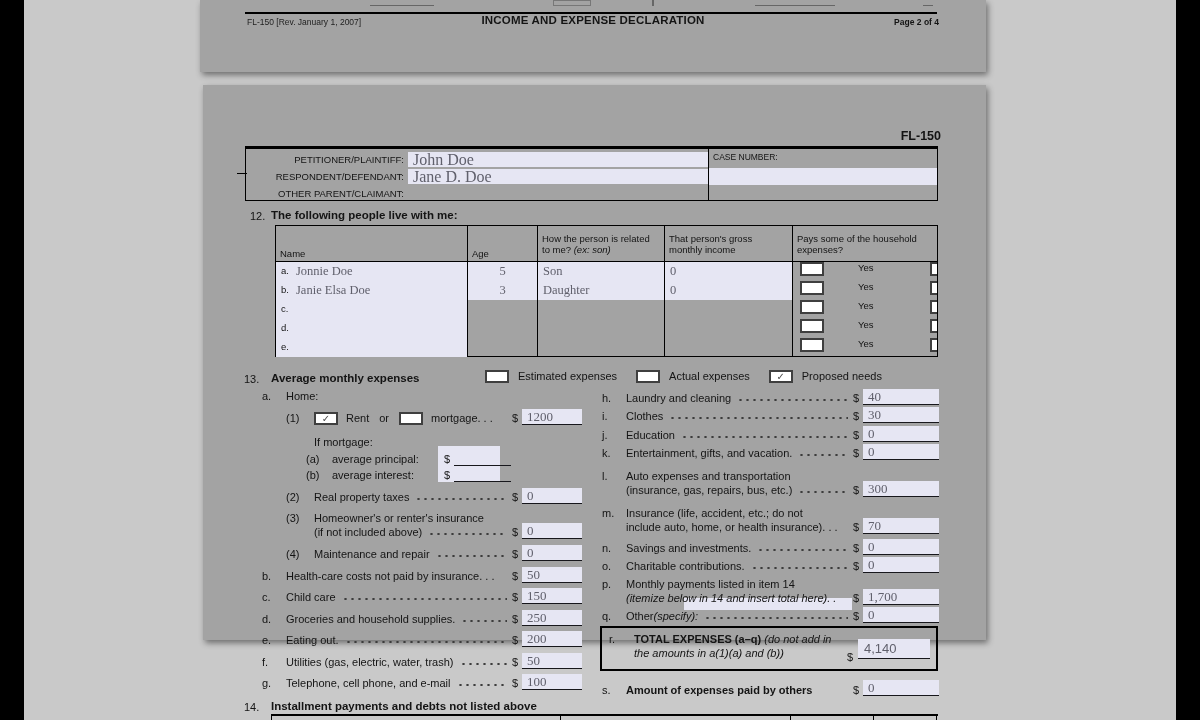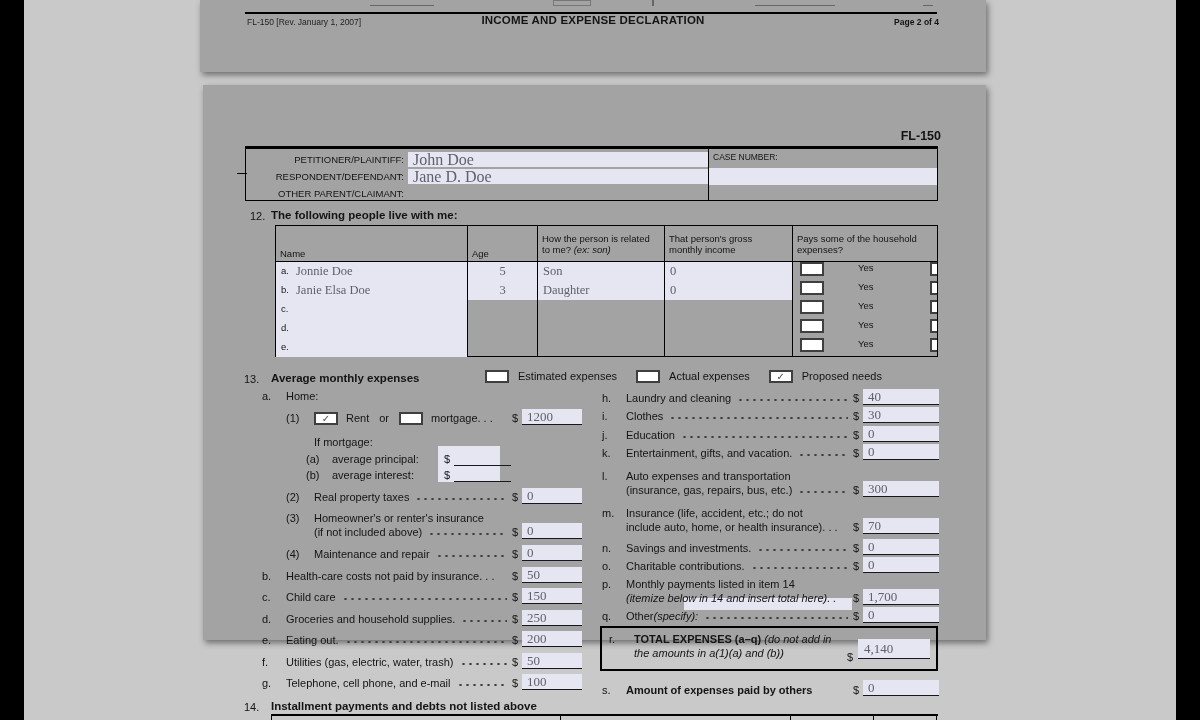--- a/index.html
+++ b/index.html
@@ -69,21 +69,21 @@
   .ufld{flex:none;width:57px;border-bottom:1.5px solid #17171c;height:12px;}
   .mortlav{position:absolute;left:176px;top:58px;width:62px;height:36px;background:#e6e6f3;}
   .speclav{position:absolute;left:82px;top:208px;width:168px;height:12px;background:#e6e6f3;}
   .rentcb{margin:0 0 0 0;}.mr10{margin-right:10px;}.ml8{margin-left:8px;}
   .totalbox{position:absolute;left:397px;top:541px;width:338px;height:45px;border:2px solid #000;font-size:11px;}
   .tb-letter{position:absolute;left:7px;top:5px;}
   .tb-l1{position:absolute;left:32px;top:5px;white-space:nowrap;}
   .tb-l2{position:absolute;left:32px;top:19px;font-style:italic;white-space:nowrap;}
   .tb-dol{position:absolute;left:245px;top:23px;}
   .tb-fld{position:absolute;left:256px;top:11px;width:72px;height:20px;background:#e6e6f3;border-bottom:1.5px solid #17171c;}
-  .tb-fld .v{font-family:Liberation Serif, serif;font-size:13px;color:#60606c;padding-left:6px;line-height:19px;display:block;}
+  .tb-fld .v{font-family:Liberation Sans, sans-serif;font-size:13px;color:#60606c;padding-left:6px;line-height:19px;display:block;}
   .sline{position:absolute;left:399px;top:596px;width:337px;height:15px;display:flex;align-items:flex-end;font-size:11px;}
   .t14{position:absolute;left:68px;top:629px;width:667px;height:6px;border-top:2px solid #000;}
   .t14 .tick{position:absolute;top:0;height:6px;border-left:1.5px solid #000;}
 </style>
 </head>
 <body>
 
 <div class="viewer">
 
   <div class="page page1">

